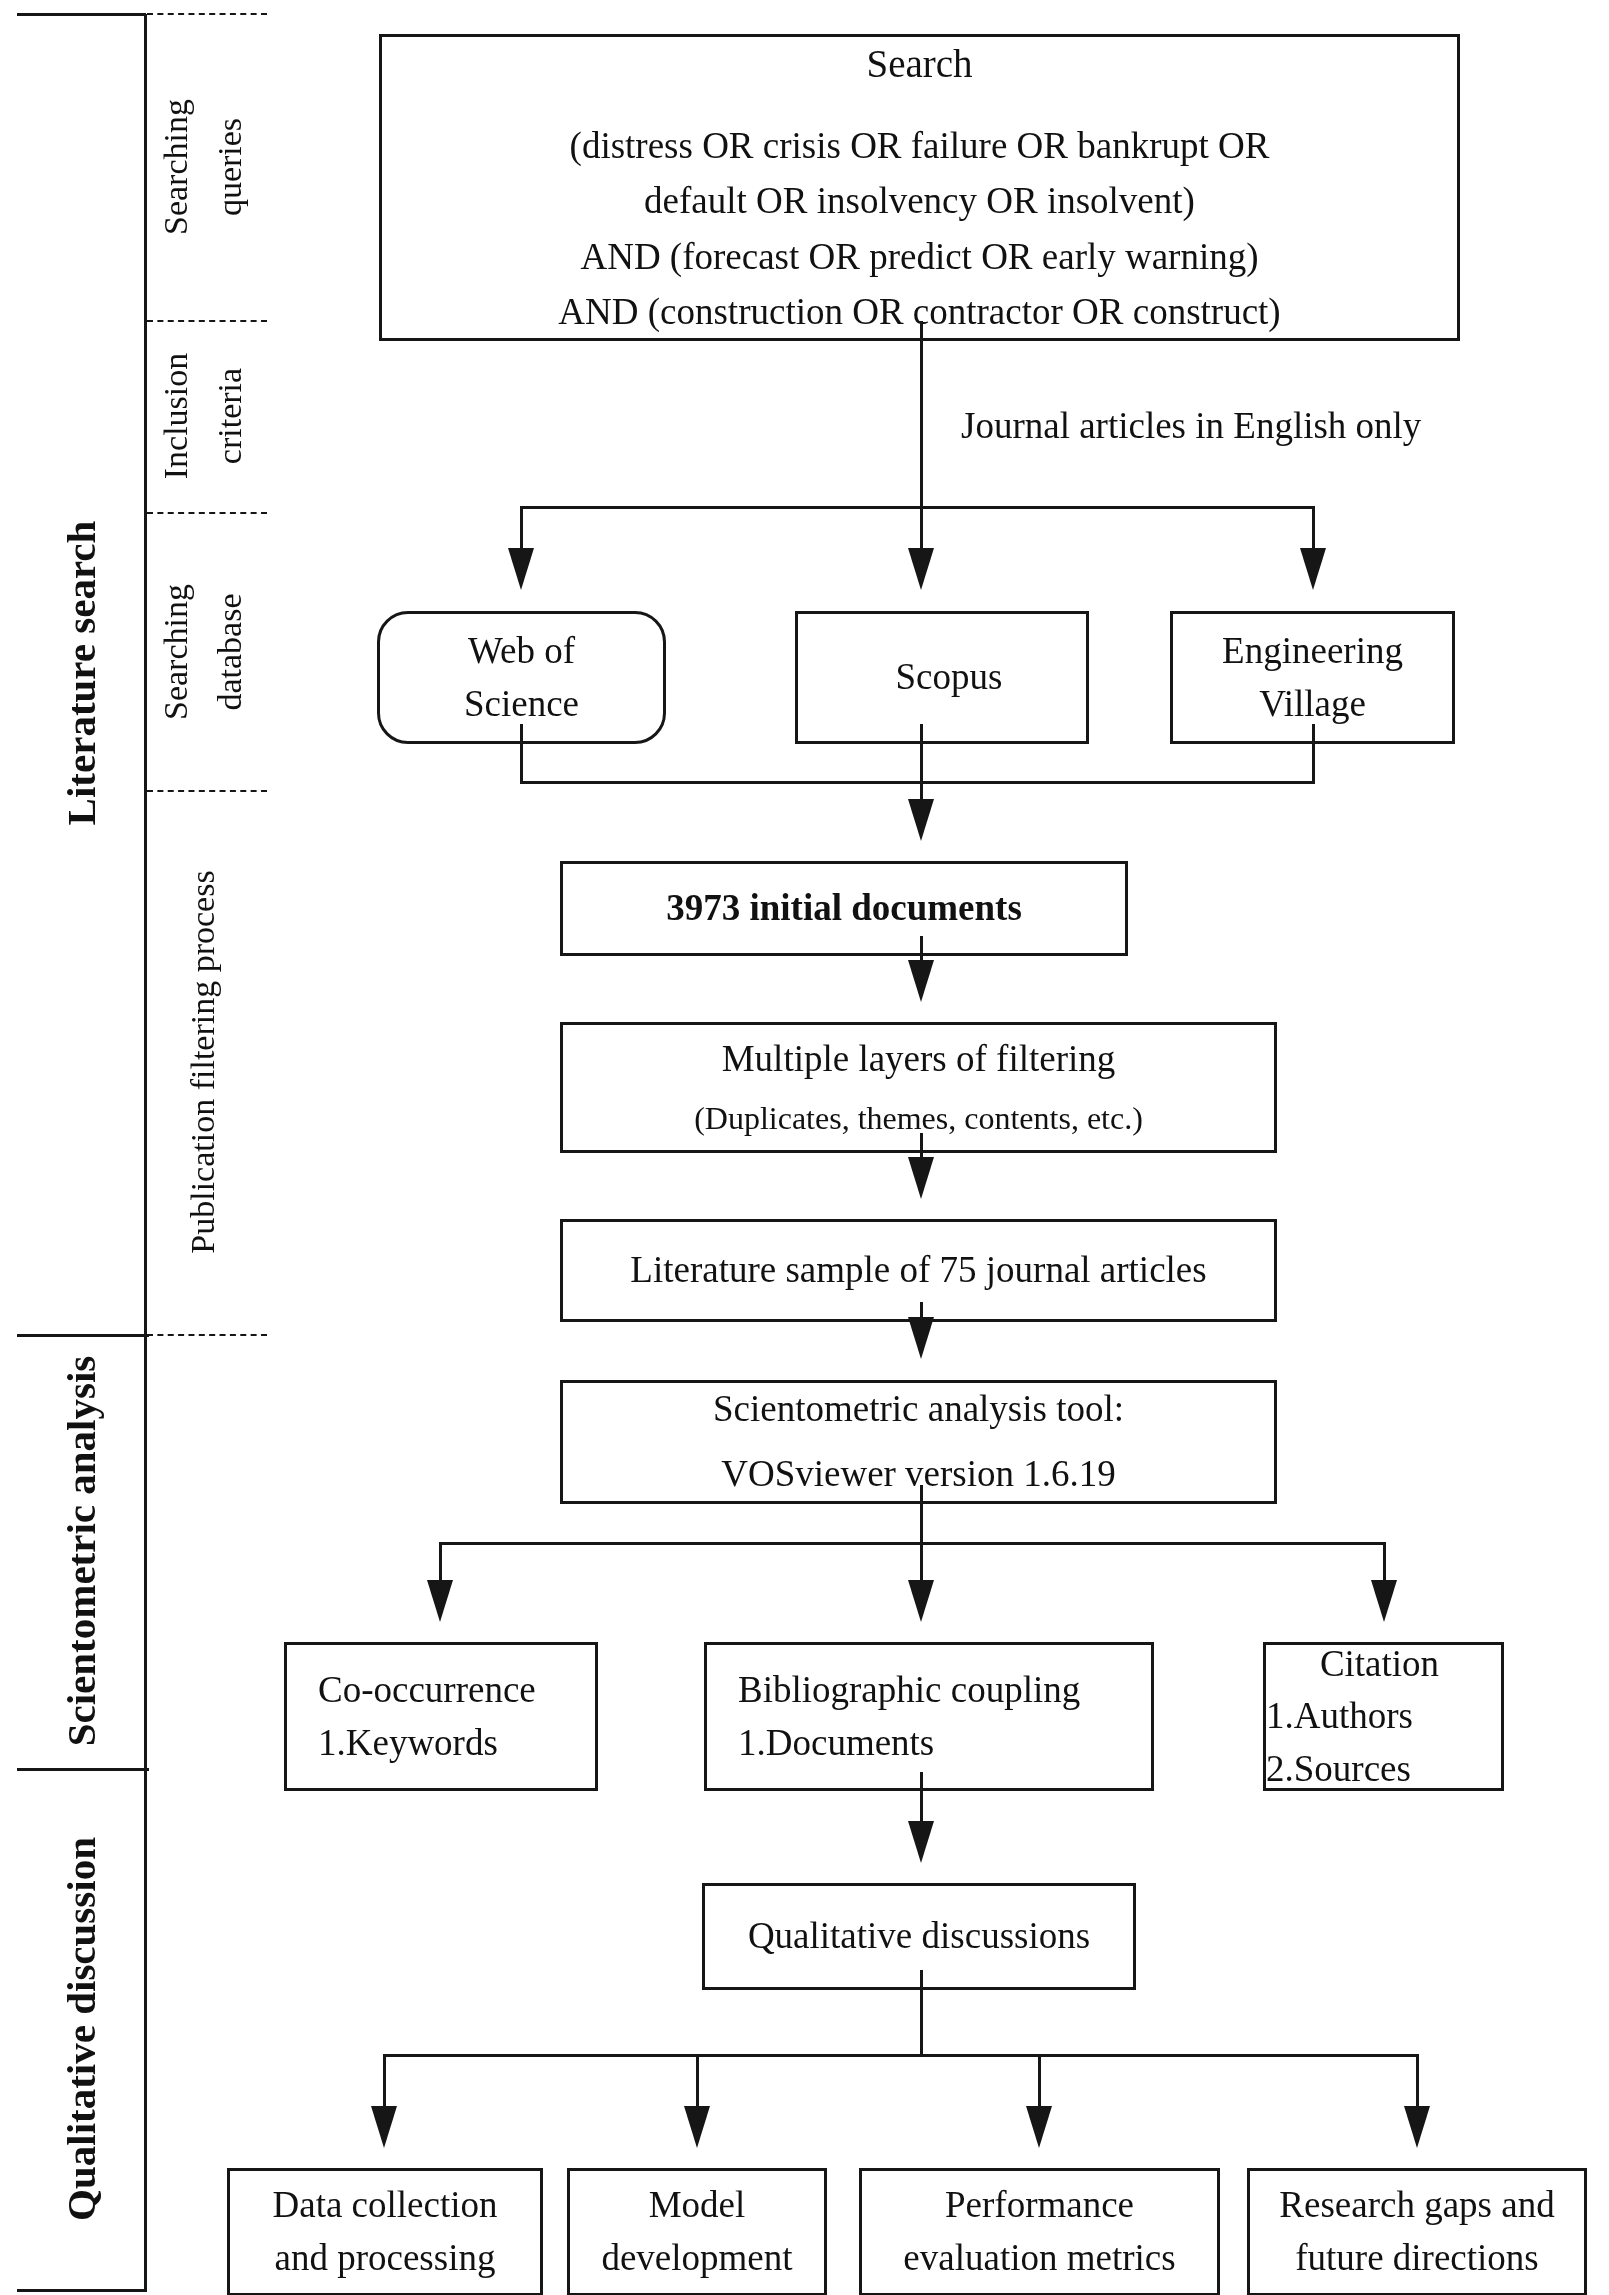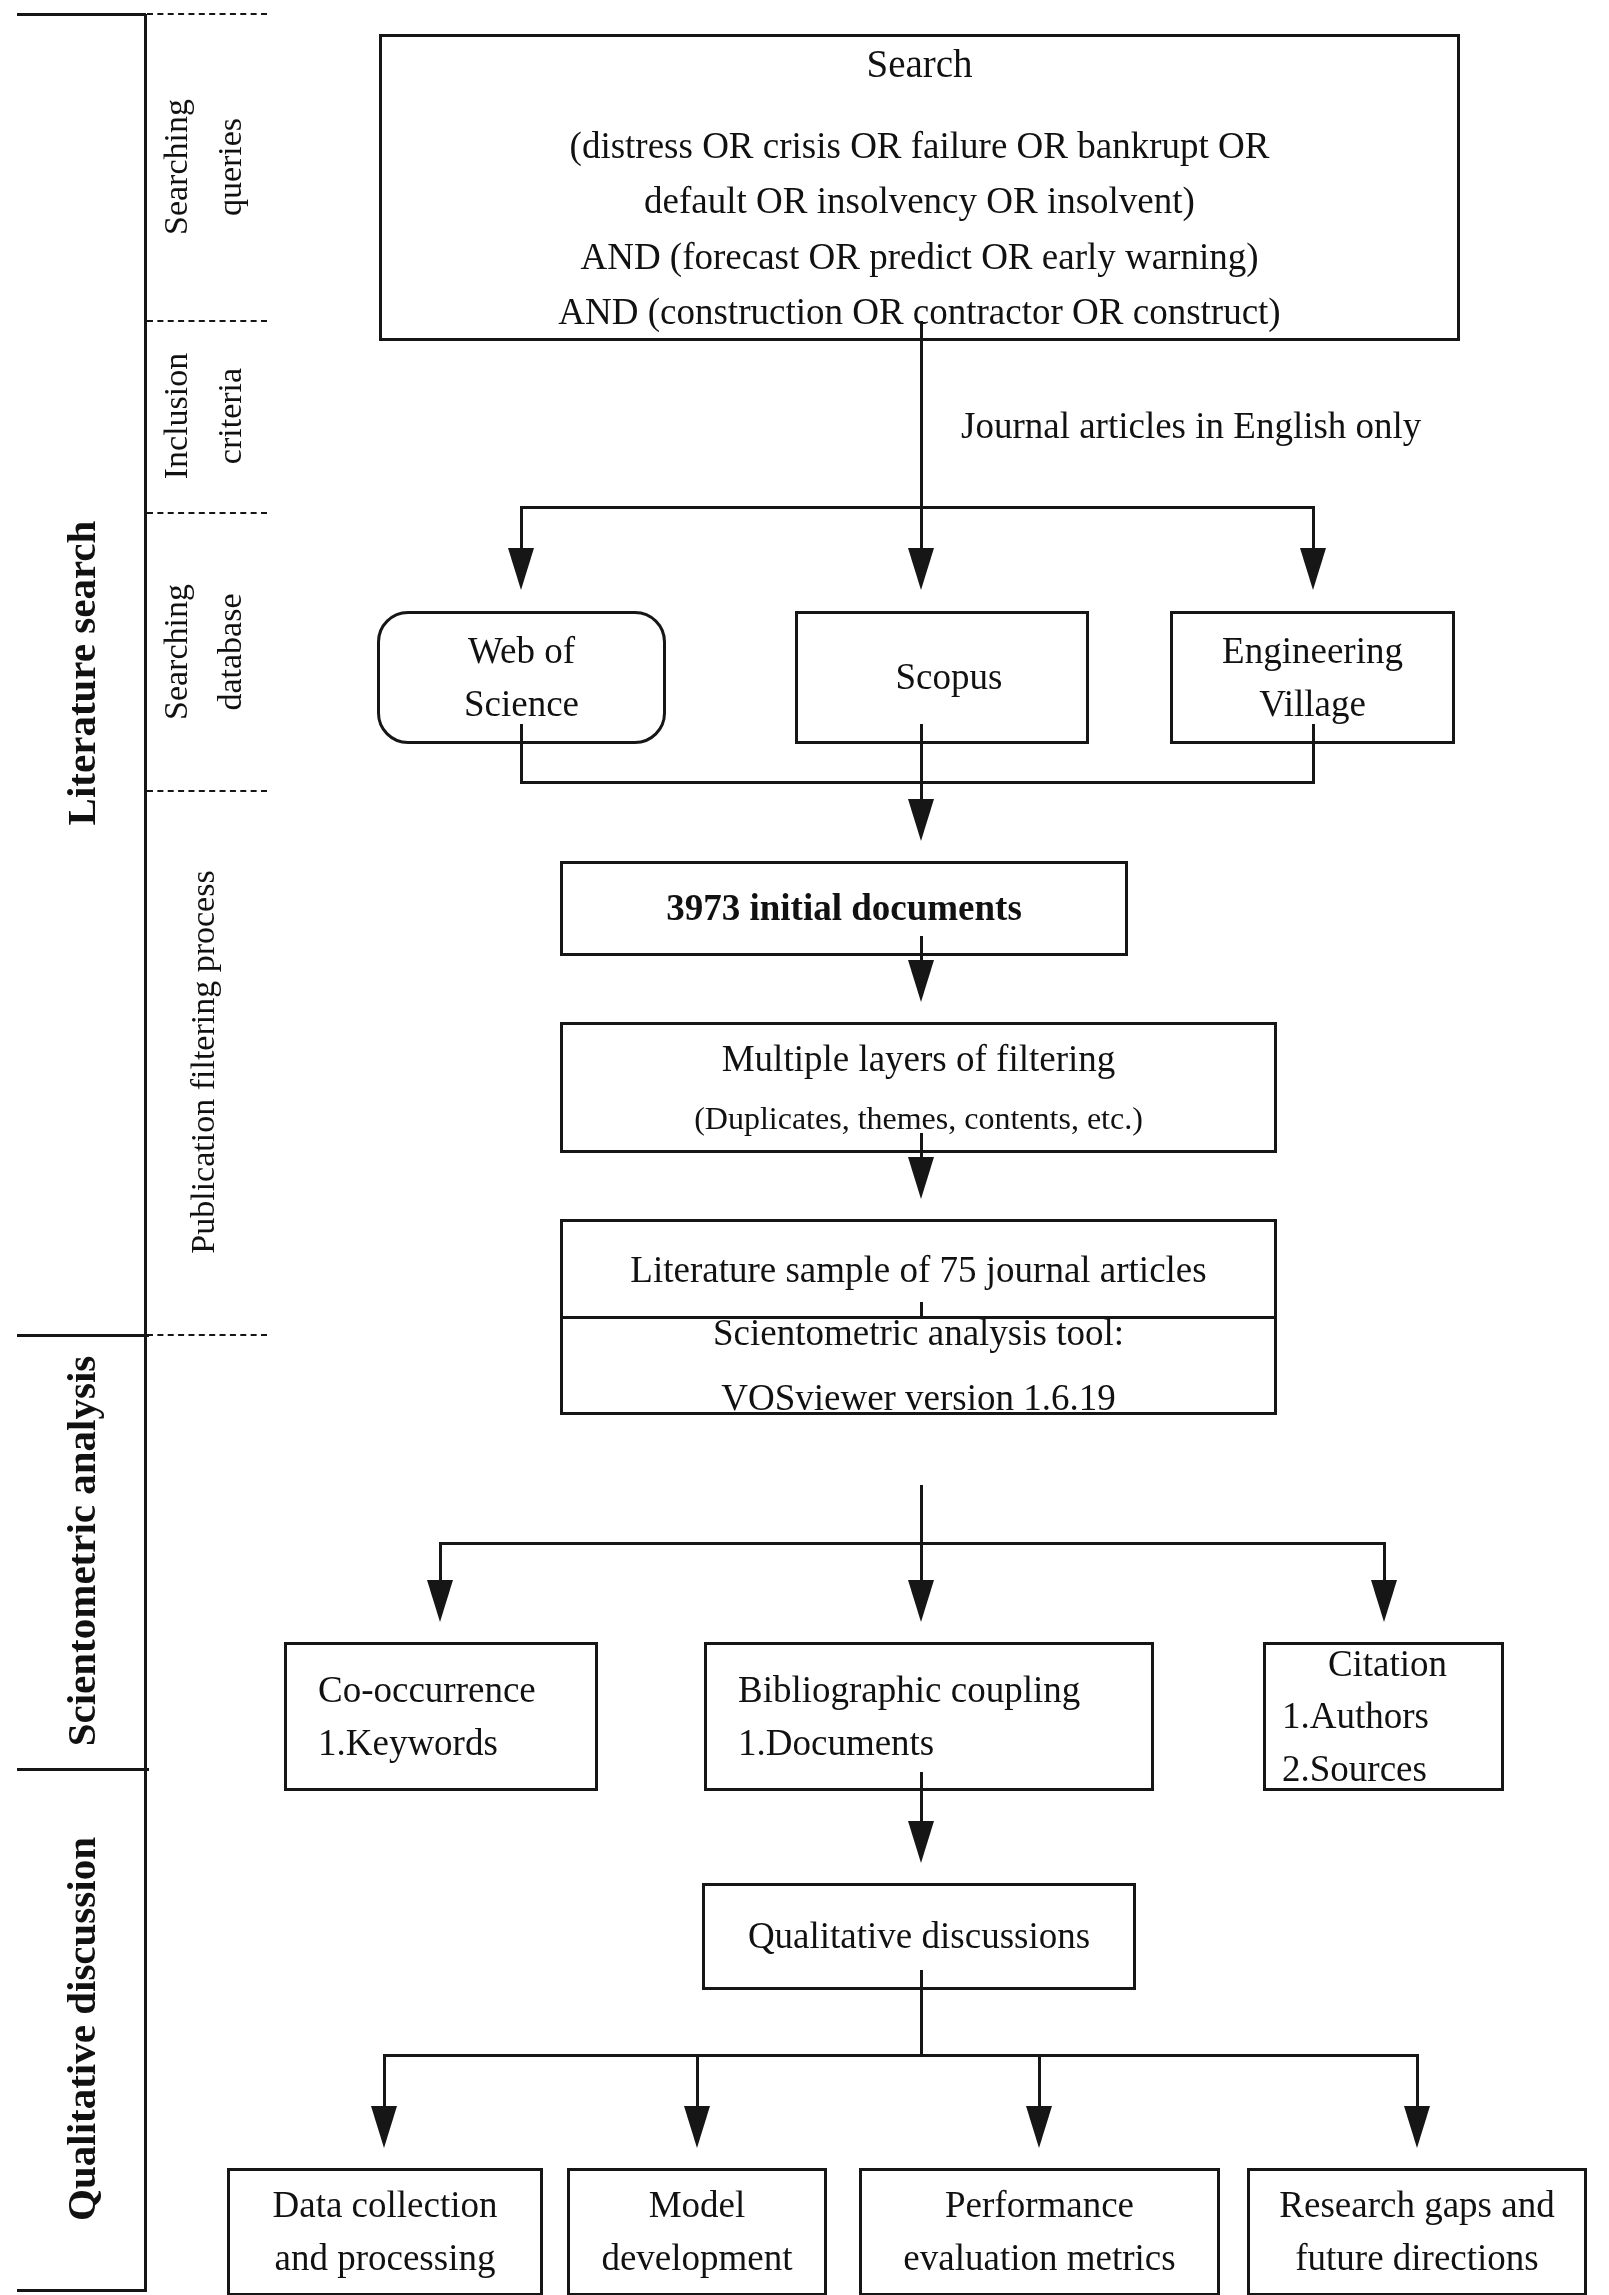--- a/index.html
+++ b/index.html
@@ -114,41 +114,41 @@
   </div>
 
   <div class="vline" style="left:920px;top:1133px;height:28px;"></div>
   <div class="arrow-down" style="left:908px;top:1157px;"></div>
 
   <div class="box" style="left:560px;top:1199px;width:717px;height:103px;">Literature sample of 75 journal articles</div>
 
   <div class="vline" style="left:920px;top:1302px;height:20.5px;"></div>
   <div class="arrow-down" style="left:908px;top:1317px;"></div>
 
-  <div class="box wide-gap" style="left:560px;top:1296px;width:717px;height:99px;">Scientometric analysis tool:
+  <div class="box wide-gap" style="left:560px;top:1360px;width:717px;height:124px;">Scientometric analysis tool:
 VOSviewer version 1.6.19</div>
 
   <div class="vline" style="left:920px;top:1485px;height:59px;"></div>
   <div class="hline" style="left:439px;top:1542px;width:945px;"></div>
   <div class="vline" style="left:439px;top:1542px;height:41px;"></div>
   <div class="vline" style="left:920px;top:1542px;height:41px;"></div>
   <div class="vline" style="left:1383px;top:1542px;height:41px;"></div>
   <div class="arrow-down" style="left:427px;top:1580px;"></div>
   <div class="arrow-down" style="left:908px;top:1580px;"></div>
   <div class="arrow-down" style="left:1371px;top:1580px;"></div>
 
   <div class="box leftalign" style="left:284px;top:1622px;width:314px;height:149px;padding-left:31px;">
     <div>Co-occurrence</div>
     <div style="white-space:pre-line;">1.Keywords</div>
   </div>
   <div class="box leftalign" style="left:704px;top:1622px;width:450px;height:149px;padding-left:31px;">
     <div>Bibliographic coupling</div>
     <div style="white-space:pre-line;">1.Documents</div>
   </div>
-  <div class="box leftalign" style="left:1263px;top:1622px;width:241px;height:149px;padding-left:16px;">
+  <div class="box leftalign" style="left:1263px;top:1622px;width:241px;height:149px;">
     <div style="align-self:center;margin-left:-8px;">Citation</div>
     <div style="white-space:pre-line;">1.Authors
 2.Sources</div>
   </div>
 
   <div class="vline" style="left:920px;top:1772px;height:52px;"></div>
   <div class="arrow-down" style="left:908px;top:1821px;"></div>
 
   <div class="box" style="left:702px;top:1863px;width:434px;height:107px;">Qualitative discussions</div>
 

